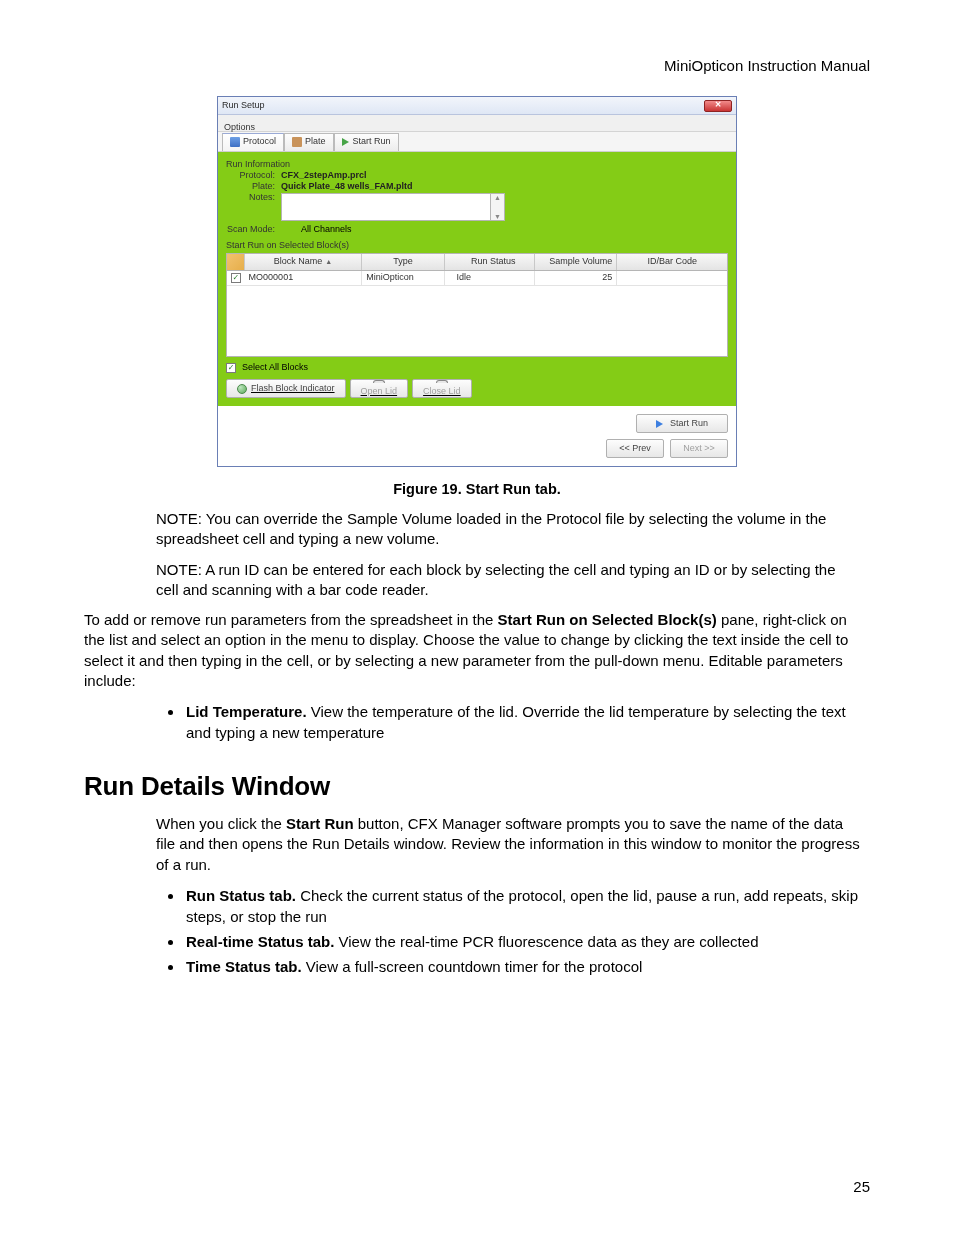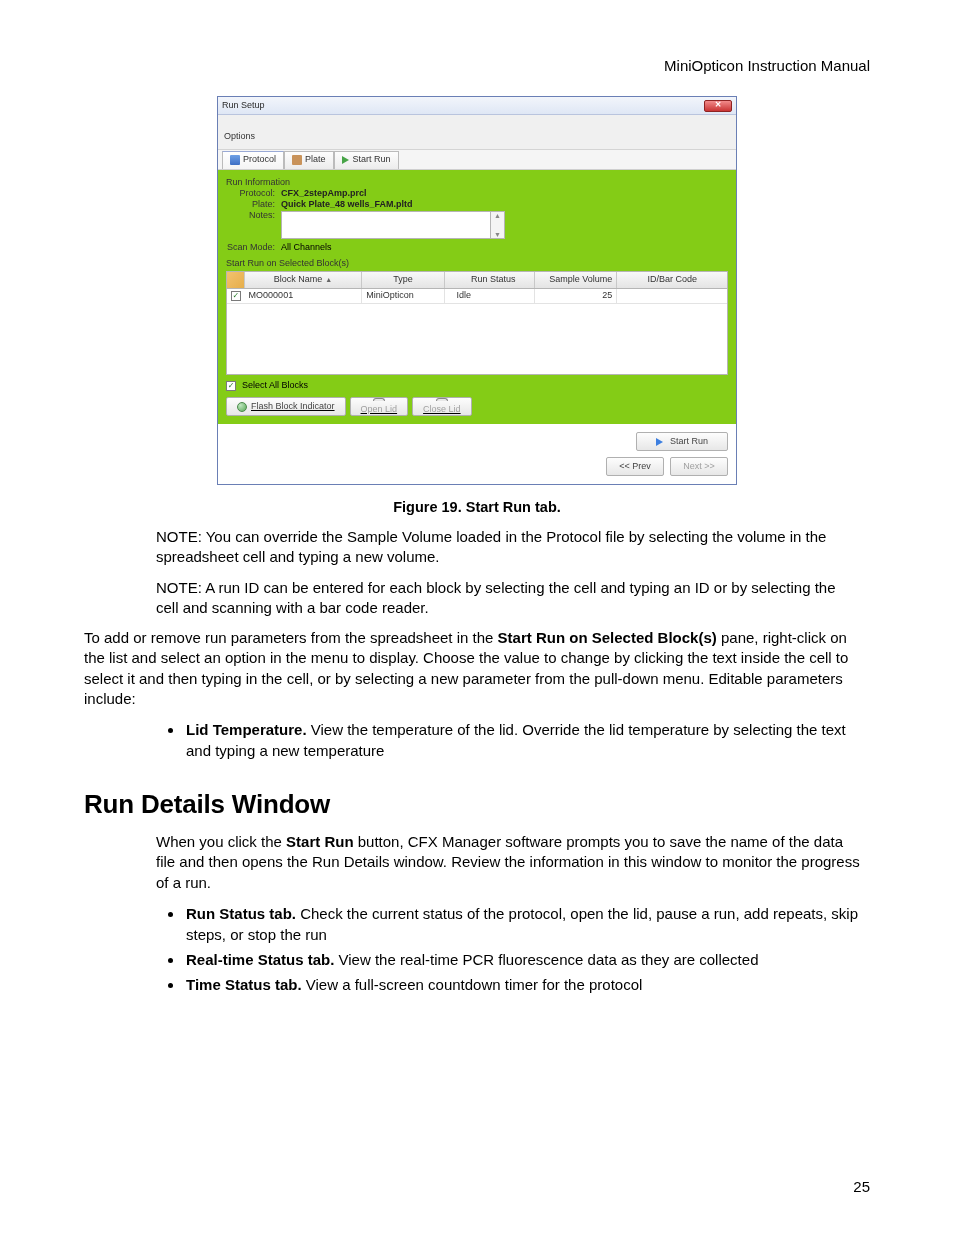--- a/index.html
+++ b/index.html
@@ -5,21 +5,21 @@
   * { box-sizing: border-box; margin: 0; padding: 0; }
   html, body { width: 954px; height: 1235px; background: #fff; font-family: Arial, Helvetica, sans-serif; color: #000; }
   .page { position: relative; width: 954px; height: 1235px; padding: 57px 84px 40px 84px; }
   .header-right { text-align: right; font-size: 15px; margin-bottom: 22px; }
 
   
   .win { width: 520px; margin: 0 auto; border: 1px solid #6a7fb5; font-size: 9px; line-height: 1.1; }
   .titlebar { display:flex; align-items:center; justify-content:space-between; height:18px; padding:0 4px; background:linear-gradient(#f2f5fb,#dfe7f5); border-bottom:1px solid #b9c4de;}
   .tb-title { font-size:9px; color:#2a2a2a; }
   .tb-close { width:28px; height:12px; background:linear-gradient(#f28b8b,#c93434); border:1px solid #8e2323; border-radius:2px; display:flex; align-items:center; justify-content:center; color:#fff; font-size:8px; font-weight:bold;}
-  .menubar { height:15px; padding:17px 6px; background:#f0f0f0; border-bottom:1px solid #d4d4d4; font-size:9px; color:#333;}
+  .menubar { height:15px; padding:8px 6px; background:#f0f0f0; border-bottom:1px solid #d4d4d4; font-size:9px; color:#333;}
   .tabstrip { display:flex; align-items:center; gap:0; height:20px; background:#f5f5f5; border-bottom:1px solid #cfcfcf; padding-left:4px;}
   .tab { display:flex; align-items:center; gap:3px; height:18px; padding:0 7px; border:1px solid #bbb; border-bottom:none; background:linear-gradient(#fdfdfd,#ececec); font-size:9px; color:#333;}
   .tab.active { background:linear-gradient(#fff,#f4f4f4); border-top:1px solid #9aaad6;}
   .ic { width:10px; height:10px; display:inline-block; }
   .ic-chart { background:linear-gradient(#6ea0e6,#3d6fc4); border-radius:1px;}
   .ic-plate { background:#c9935a; border-radius:1px;}
   .ic-play { width:0;height:0;border-top:4px solid transparent;border-bottom:4px solid transparent;border-left:7px solid #47a447; display:inline-block; margin-right:1px; }
   .ic-play-blue { width:0;height:0;border-top:4px solid transparent;border-bottom:4px solid transparent;border-left:7px solid #3d7fe0; display:inline-block; margin-right:3px;}
   .ic-led { width:10px;height:10px;border-radius:50%;background:radial-gradient(circle at 30% 30%,#bfe6bf,#5aaa5a);border:1px solid #4a8a4a;}
   .ic-lid { width:12px;height:8px;border:1px solid #888;border-bottom:none;border-top-left-radius:6px;border-top-right-radius:6px;background:#e8e8e8;}
@@ -106,21 +106,21 @@
       <div class="info-row">
         <div class="info-label">Notes:</div>
         <div class="notes-wrap">
           <div class="notes-box"></div>
           <div class="scroll-stub">
               <span class="arr">▲</span>
               <span class="arr">▼</span>
             </div>
         </div>
       </div>
-      <div class="info-row" style="margin-top:4px;">
+      <div class="info-row" style="margin-top:4px;gap:20px;">
         <div class="info-label">Scan Mode:</div>
         <div>All Channels</div>
       </div>
 
       <div class="sec-title" style="margin-top:6px;">Start Run on Selected Block(s)</div>
       <div class="grid">
         <div class="grid-head">
           <div class="gh-corner"></div>
           <div class="gh-cell c-name"><span>Block Name</span><span class="sort-ind">▲</span></div>
           <div class="gh-cell c-type">Type</div>

